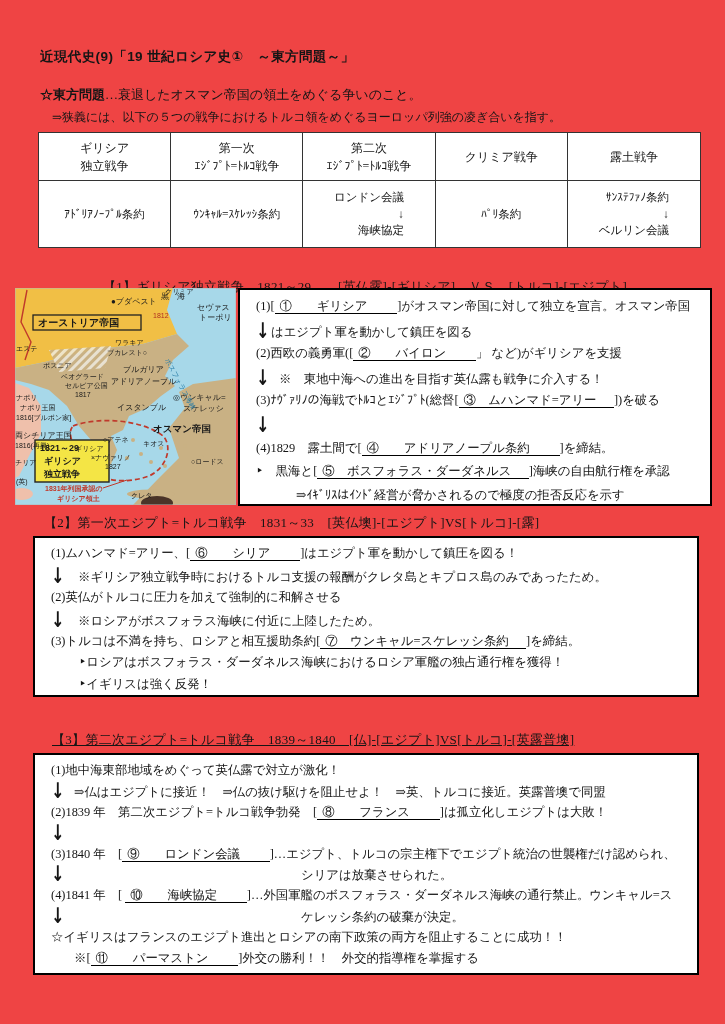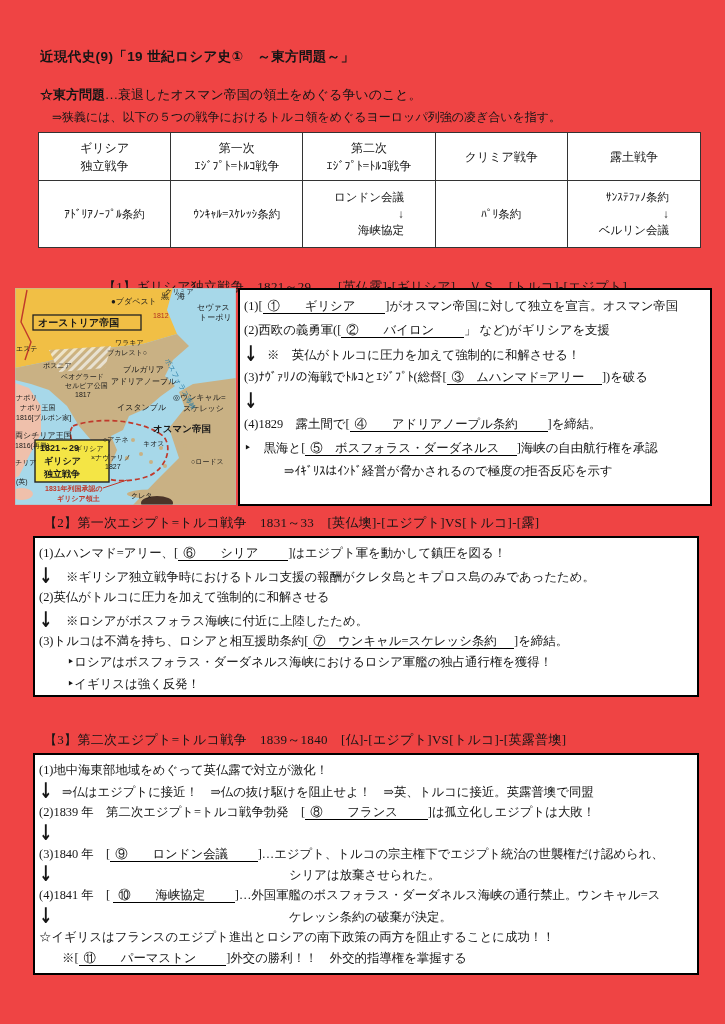--- a/index.html
+++ b/index.html
@@ -17,21 +17,21 @@
           display:grid;grid-template-columns:repeat(5,1fr);box-sizing:border-box;background:#fff;}
   .tcell{display:flex;align-items:center;justify-content:center;text-align:center;
          white-space:pre-line;font-size:12px;line-height:1.5;box-sizing:border-box;}
   .tcell.r1{height:48px;border-bottom:1.2px solid #333;}
   .tcell.r2{height:66px;font-size:11.5px;line-height:1.45;text-align:right;}
   .tcell.vr{border-right:1.2px solid #333;}
 
   .sec{position:absolute;font-size:13px;white-space:nowrap;letter-spacing:.3px;}
 
   .box{position:absolute;border:2.6px solid #000;box-sizing:border-box;
-       padding:5px 8px 3px 4px;overflow:hidden;background:#fff;}
+       padding:5px 8px 3px 16px;overflow:hidden;background:#fff;}
   .bline{white-space:nowrap;font-size:12.4px;position:relative;}
   .b1 .bline{height:23.6px;line-height:23.6px;}
   .b2 .bline{height:21.9px;line-height:21.9px;}
   .b3 .bline{height:20.9px;line-height:20.9px;}
   .blank{border-bottom:1.6px solid #000;padding:0 5px;}
   .arrow{display:inline-block;width:15px;font-family:"DejaVu Sans",sans-serif;
          font-weight:bold;font-size:16px;transform:scaleY(1.35);transform-origin:center;}
   .gap8{margin-left:8px;} .gap12{margin-left:12px;}
   .ind40{padding-left:40px;} .ind28{padding-left:28px;} .ind23{padding-left:23px;}
   .ctr{margin-left:235px;}
@@ -151,42 +151,43 @@
           <text x="29" y="189" class="ml-boxed">独立戦争</text>
           <text x="30" y="203" class="ml-tiny ml-red2">1831年列国承認の</text>
           <text x="42" y="213" class="ml-tiny ml-red2">ギリシア領土</text>
         </g>
       <rect x="0" y="0" width="221" height="217" fill="none" stroke="#b5b5b5" stroke-width="1"></rect>
     </svg>
   </div>
 
   <div class="box b1" style="left:238px;top:288px;width:474px;height:218px;">
     <div class="bline"><span>(1)[</span><span class="blank">①　　ギリシア　　</span><span>]がオスマン帝国に対して独立を宣言。オスマン帝国</span></div>
+    <div class="bline"><span class="arrow">↓</span><span>はエジプト軍を動かして鎮圧を図る</span></div>
     <div class="bline"><span>(2)西欧の義勇軍([</span><span class="blank">②　　バイロン　　</span><span>」 など)がギリシアを支援</span></div>
-    <div class="bline"><span class="arrow">↓</span><span class="gap8">※　英仏がトルコに圧力を加えて強制的に和解させる！</span></div>
+    <div class="bline"><span class="arrow">↓</span><span class="gap8">※　東地中海への進出を目指す英仏露も戦争に介入する！</span></div>
     <div class="bline"><span>(3)ﾅｳﾞｧﾘﾉの海戦でﾄﾙｺとｴｼﾞﾌﾟﾄ(総督[</span><span class="blank">③　ムハンマド=アリー　</span><span>])を破る</span></div>
     <div class="bline"><span class="arrow">↓</span><span></span></div>
     <div class="bline"><span>(4)1829　露土間で[</span><span class="blank">④　　アドリアノープル条約　　</span><span>]を締結。</span></div>
     <div class="bline"><span>‣　黒海と[</span><span class="blank">⑤　ボスフォラス・ダーダネルス　</span><span>]海峡の自由航行権を承認</span></div>
     <div class="bline ind40"><span>⇒ｲｷﾞﾘｽはｲﾝﾄﾞ経営が脅かされるので極度の拒否反応を示す</span></div>
   </div>
 
   <div class="sec" style="left:44px;top:514px;">【2】第一次エジプト=トルコ戦争　1831～33　[英仏墺]-[エジプト]VS[トルコ]-[露]</div>
 
   <div class="box b2" style="left:33px;top:536px;width:666px;height:161px;">
     <div class="bline"><span>(1)ムハンマド=アリー、[</span><span class="blank">⑥　　シリア　　</span><span>]はエジプト軍を動かして鎮圧を図る！</span></div>
     <div class="bline"><span class="arrow">↓</span><span class="gap12">※ギリシア独立戦争時におけるトルコ支援の報酬がクレタ島とキプロス島のみであったため。</span></div>
     <div class="bline"><span>(2)英仏がトルコに圧力を加えて強制的に和解させる</span></div>
     <div class="bline"><span class="arrow">↓</span><span class="gap12">※ロシアがボスフォラス海峡に付近に上陸したため。</span></div>
     <div class="bline"><span>(3)トルコは不満を持ち、ロシアと相互援助条約[</span><span class="blank">⑦　ウンキャル=スケレッシ条約　</span><span>]を締結。</span></div>
     <div class="bline ind28"><span>‣ロシアはボスフォラス・ダーダネルス海峡におけるロシア軍艦の独占通行権を獲得！</span></div>
     <div class="bline ind28"><span>‣イギリスは強く反発！</span></div>
   </div>
 
-  <div class="sec" style="left:44px;top:731px;">【3】第二次エジプト=トルコ戦争　1839～1840　[仏]-[エジプト]VS[トルコ]-[英露普墺]</div>
+  <div class="sec" style="left:52px;top:731px;text-decoration:underline;">【3】第二次エジプト=トルコ戦争　1839～1840　[仏]-[エジプト]VS[トルコ]-[英露普墺]</div>
 
   <div class="box b3" style="left:33px;top:753px;width:666px;height:222px;">
     <div class="bline"><span>(1)地中海東部地域をめぐって英仏露で対立が激化！</span></div>
     <div class="bline"><span class="arrow">↓</span><span class="gap8">⇒仏はエジプトに接近！　⇒仏の抜け駆けを阻止せよ！　⇒英、トルコに接近。英露普墺で同盟</span></div>
     <div class="bline"><span>(2)1839 年　第二次エジプト=トルコ戦争勃発　[</span><span class="blank">⑧　　フランス　　</span><span>]は孤立化しエジプトは大敗！</span></div>
     <div class="bline"><span class="arrow">↓</span><span></span></div>
     <div class="bline"><span>(3)1840 年　[</span><span class="blank">⑨　　ロンドン会議　　</span><span>]…エジプト、トルコの宗主権下でエジプト統治の世襲権だけ認められ、</span></div>
     <div class="bline"><span class="arrow">↓</span><span class="ctr">シリアは放棄させられた。</span></div>
     <div class="bline"><span>(4)1841 年　[ </span><span class="blank">⑩　　海峡協定　　</span><span>]…外国軍艦のボスフォラス・ダーダネルス海峡の通行禁止。ウンキャル=ス</span></div>
     <div class="bline"><span class="arrow">↓</span><span class="ctr">ケレッシ条約の破棄が決定。</span></div>

